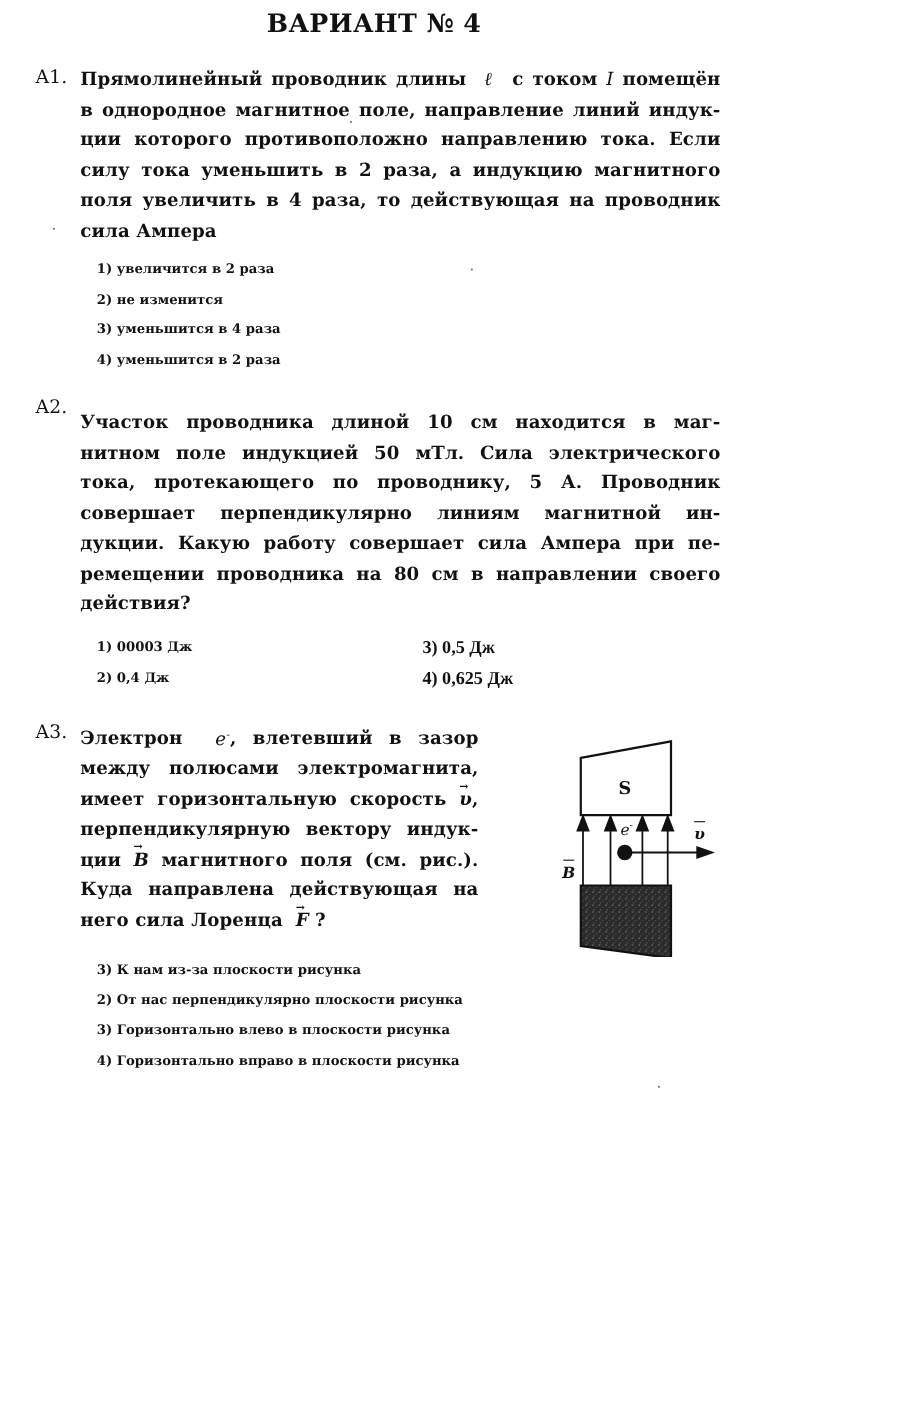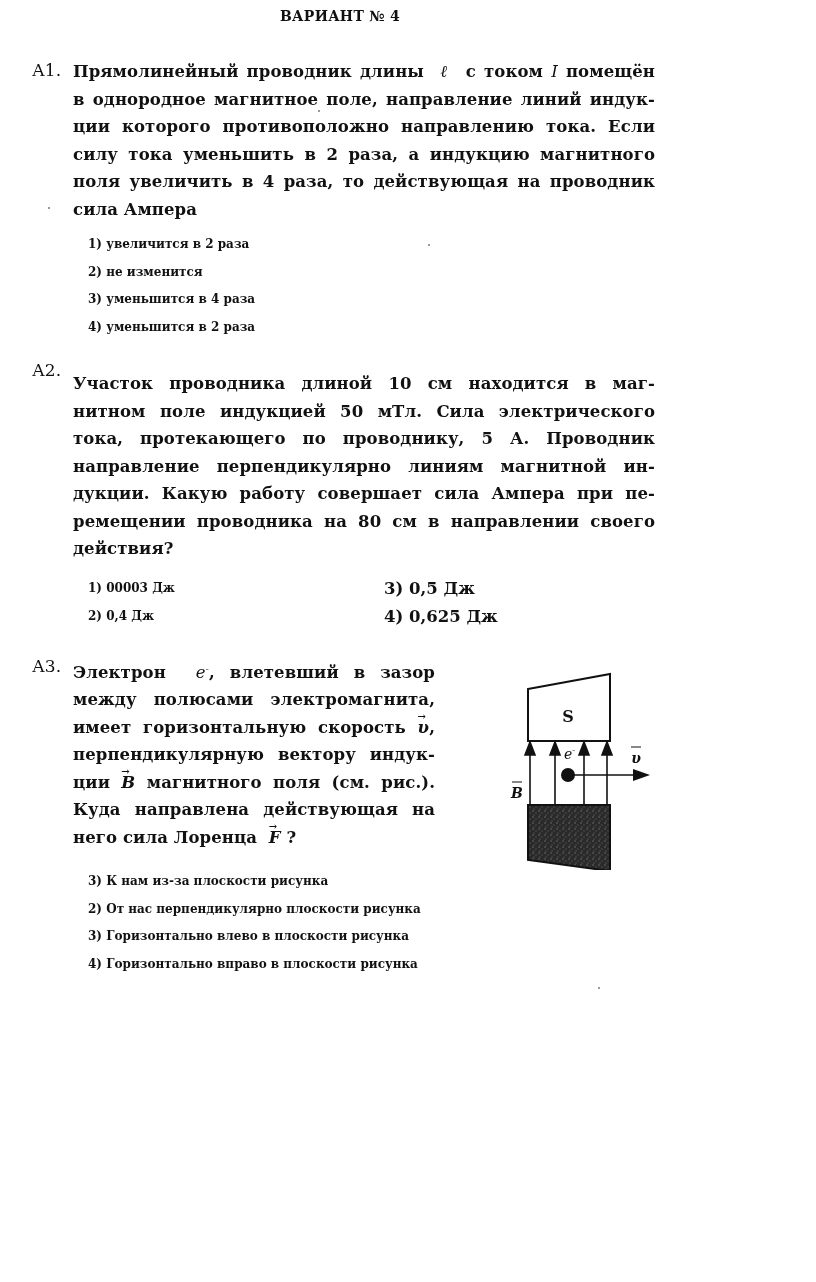--- a/index.html
+++ b/index.html
@@ -4,35 +4,35 @@
 <style>
   html, body { margin: 0; padding: 0; background: #ffffff; }
   body {
     width: 816px; height: 1282px; position: relative; overflow: hidden;
     font-family: "DejaVu Serif", "Liberation Serif", serif;
     color: #111111;
   }
   .page { position: absolute; left: 0; top: 0; width: 816px; height: 1282px; }
   .title {
     position: absolute; left: 0; width: 680px; top: 8px;
-    text-align: center; font-weight: bold; font-size: 14px; letter-spacing: 0.3px;
+    text-align: center; font-weight: bold; font-size: 23px; letter-spacing: 0.3px;
   }
   .q-label {
     position: absolute; left: 32px; font-weight: normal; font-size: 17px;
   }
   .q-text {
     position: absolute; left: 73px; width: 582px;
     font-size: 16.5px; font-weight: bold; line-height: 27.5px;
     text-align: justify; text-align-last: left; letter-spacing: 0.1px;
   }
   .q-text .line { display: block; text-align: justify; text-align-last: justify; white-space: nowrap; }
   .q-text .line.last { text-align-last: left; }
   .opts { position: absolute; left: 88px; font-size: 12px; font-weight: bold; line-height: 27.5px; }
   .opt { display: block; white-space: nowrap; }
-  .opts2 { position: absolute; font-size: 16.5px; font-weight: bold; line-height: 27.5px; }
+  .opts2 { position: absolute; font-size: 16.5px; font-weight: bold; line-height: 27.5px; font-family: Liberation Serif, serif; }
   i.sym { font-style: italic; font-weight: normal; }
   .vec { position: relative; display: inline-block; font-style: italic; }
   .vec::before {
     content: "\2192"; position: absolute; left: 0; right: 0; top: -11px;
     font-size: 10px; text-align: center; font-style: normal;
   }
   .figure { position: absolute; left: 490px; top: 660px; width: 170px; height: 210px; }
   .speck { position: absolute; width: 2px; height: 2px; background: #777; border-radius: 1px; }
 </style>
 </head>
@@ -56,21 +56,21 @@
     <span class="opt">2) не изменится</span>
     <span class="opt">3) уменьшится в 4 раза</span>
     <span class="opt">4) уменьшится в 2 раза</span>
   </div>
 
   <div class="q-label" style="top:360px">А2.</div>
   <div class="q-text" style="top:370px">
     <span class="line">Участок проводника длиной 10 см находится в маг-</span>
     <span class="line">нитном поле индукцией 50 мТл. Сила электрического</span>
     <span class="line">тока, протекающего по проводнику, 5 А. Проводник</span>
-    <span class="line">направление перпендикулярно линиям магнитной ин-</span>
+    <span class="line">совершает перпендикулярно линиям магнитной ин-</span>
     <span class="line">дукции. Какую работу совершает сила Ампера при пе-</span>
     <span class="line">ремещении проводника на 80 см в направлении своего</span>
     <span class="line last">действия?</span>
   </div>
   <div class="opts" style="top:575px">
     <span class="opt">1) 00003 Дж</span>
     <span class="opt">2) 0,4 Дж</span>
   </div>
   <div class="opts2" style="top:575px; left:384px">
     <span class="opt">3) 0,5 Дж</span>

